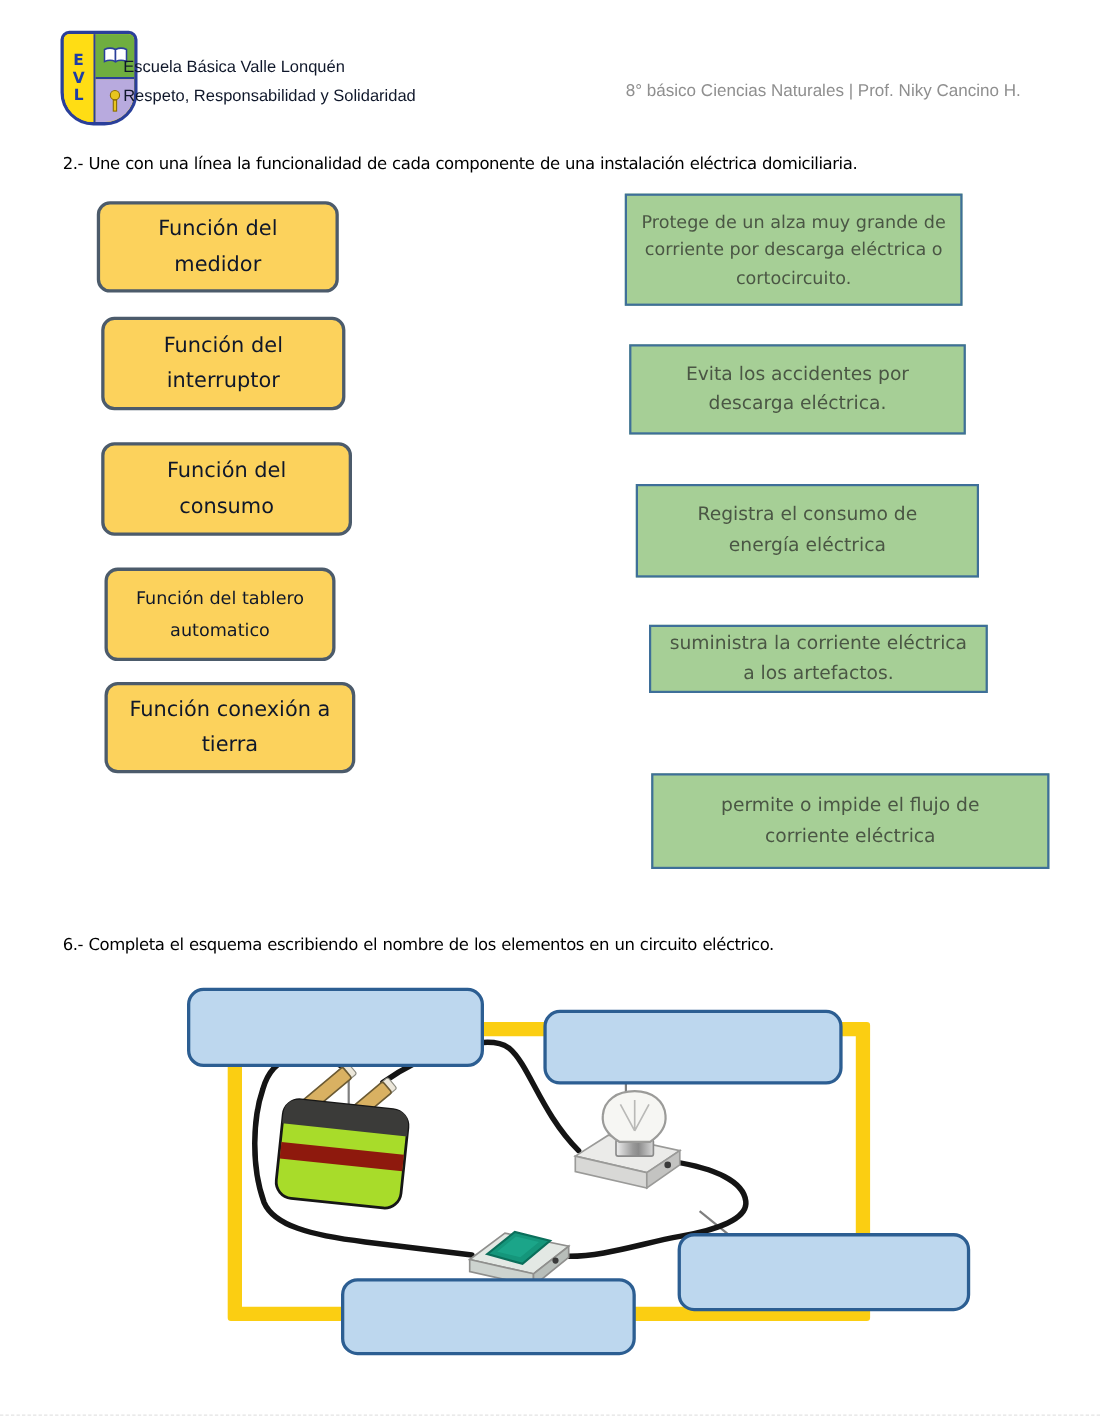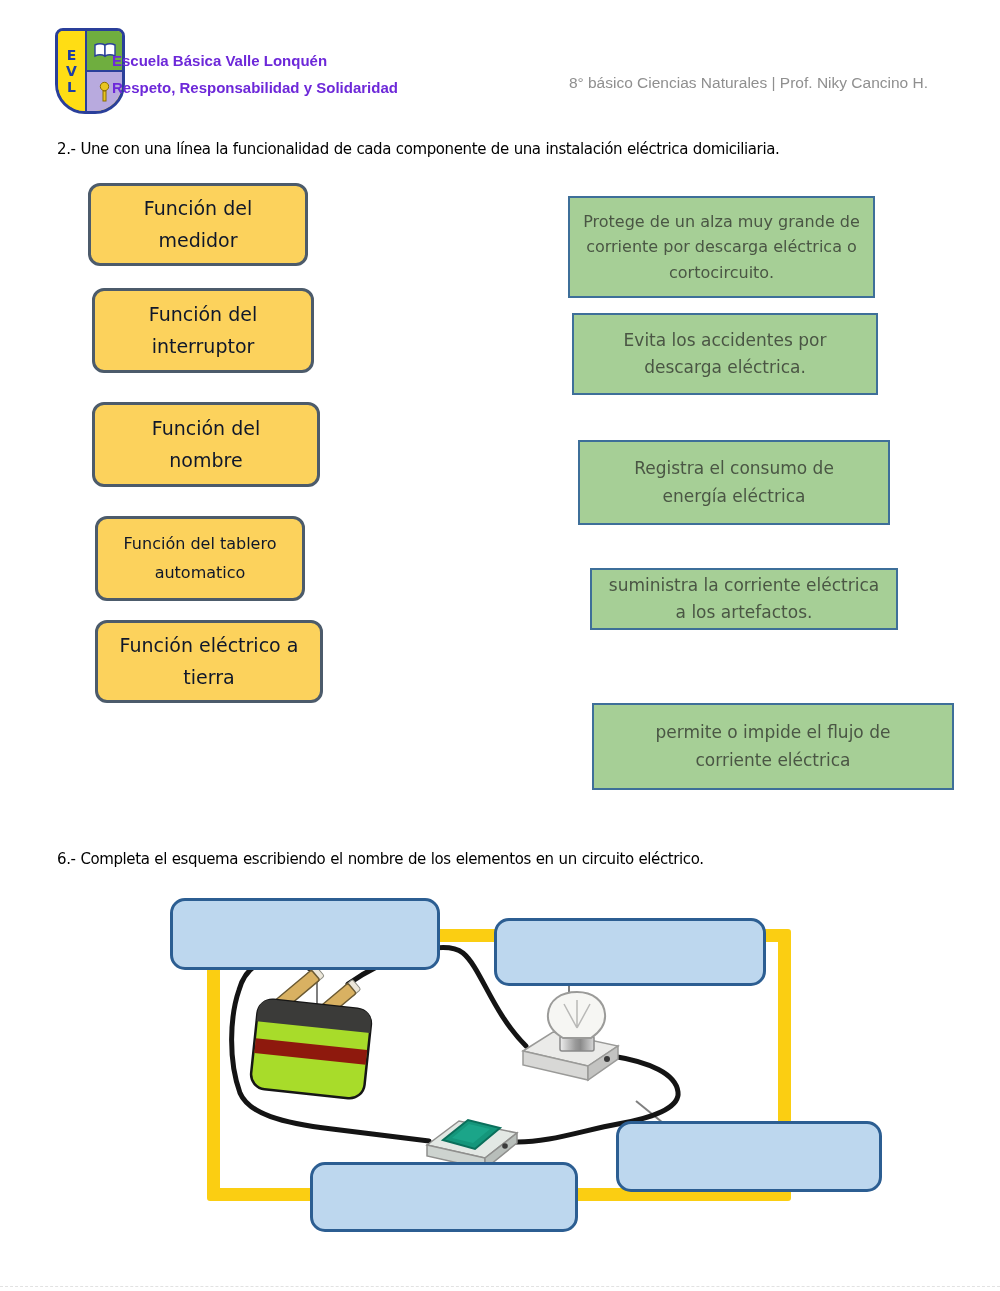--- a/index.html
+++ b/index.html
@@ -7,21 +7,21 @@
         font-family:"DejaVu Sans", sans-serif;}
 
   
   .logo{position:absolute;left:55px;top:28px;width:64px;height:80px;
         border:3px solid #2a3f9a;border-radius:8px 8px 30px 30px;overflow:hidden;display:flex;background:#ffdd14;}
   .logo-left{width:27px;background:#ffdd14;display:flex;flex-direction:column;align-items:center;justify-content:center;
         color:#1d3da6;font-weight:bold;font-size:14px;line-height:1.15;border-right:2px solid #2a3f9a;}
   .logo-right{flex:1;display:flex;flex-direction:column;}
   .logo-top{flex:1;background:#6fae3f;display:flex;align-items:center;justify-content:center;border-bottom:2px solid #2a3f9a;}
   .logo-bottom{flex:1;background:#b8aade;display:flex;align-items:center;justify-content:center;}
-  .school-text{position:absolute;left:112px;top:52px;font-family:"Liberation Sans", sans-serif;color:#6d28d9;font-weight:bold;}
+  .school-text{position:absolute;left:112px;top:52px;font-family:"Liberation Sans", sans-serif;color:#0f172a;}
   .school-name{font-size:15px;margin-bottom:10px;}
   .school-motto{font-size:15px;}
   .course-info{position:absolute;right:72px;top:74px;font-family:"Liberation Sans", sans-serif;
         font-size:15.5px;color:#8f8f8f;}
 
   
   .prompt{position:absolute;left:57px;font-size:15px;font-weight:normal;color:#000;
           letter-spacing:-0.4px;word-spacing:0.5px;white-space:nowrap;}
   .q2{top:140px;}
   .q3{top:850px;}
@@ -34,21 +34,21 @@
   .y2{left:92px;top:288px;width:222px;height:85px;}
   .y3{left:92px;top:402px;width:228px;height:85px;}
   .y4{left:95px;top:516px;width:210px;height:85px;font-size:16px;line-height:1.8;}
   .y5{left:95px;top:620px;width:228px;height:83px;}
   .y1 span{max-width:150px;} .y2 span{max-width:150px;} .y3 span{max-width:150px;}
   .y4 span{max-width:186px;} .y5 span{max-width:186px;}
 
   .gbox{position:absolute;background:#a6cf96;border:2px solid #3e6f99;
         display:flex;align-items:center;justify-content:center;text-align:center;
         color:#4a5644;font-size:17px;line-height:1.6;box-sizing:border-box;}
-  .g1{left:568px;top:196px;width:307px;height:102px;font-size:16px;}
+  .g1{left:568px;top:176px;width:307px;height:102px;font-size:16px;}
   .g2{left:572px;top:313px;width:306px;height:82px;}
   .g3{left:578px;top:440px;width:312px;height:85px;}
   .g4{left:590px;top:568px;width:308px;height:62px;}
   .g5{left:592px;top:703px;width:362px;height:87px;}
   .g1 span{max-width:278px;} .g2 span{max-width:250px;} .g3 span{max-width:230px;}
   .g4 span{max-width:272px;} .g5 span{max-width:250px;}
 
   
   .diagram{position:absolute;left:0;top:880px;width:1000px;height:411px;}
   .frame{position:absolute;left:207px;top:49px;width:584px;height:272px;box-sizing:border-box;
@@ -100,27 +100,27 @@
 
   <div class="prompt q2">2.- Une con una línea la  funcionalidad de cada componente de una instalación eléctrica domiciliaria.</div>
 
   <div class="ybox y1">
     <span>Función del medidor</span>
   </div>
   <div class="ybox y2">
     <span>Función del interruptor</span>
   </div>
   <div class="ybox y3">
-    <span>Función del nombre</span>
+    <span>Función del consumo</span>
   </div>
   <div class="ybox y4">
     <span>Función del tablero automatico</span>
   </div>
   <div class="ybox y5">
-    <span>Función eléctrico a tierra</span>
+    <span>Función conexión a tierra</span>
   </div>
 
   <div class="gbox g1">
     <span>Protege de un alza muy grande de corriente por descarga eléctrica o cortocircuito.</span>
   </div>
   <div class="gbox g3">
     <span>Registra el consumo de energía eléctrica</span>
   </div>
   <div class="gbox g2">
     <span>Evita los accidentes por descarga eléctrica.</span>

